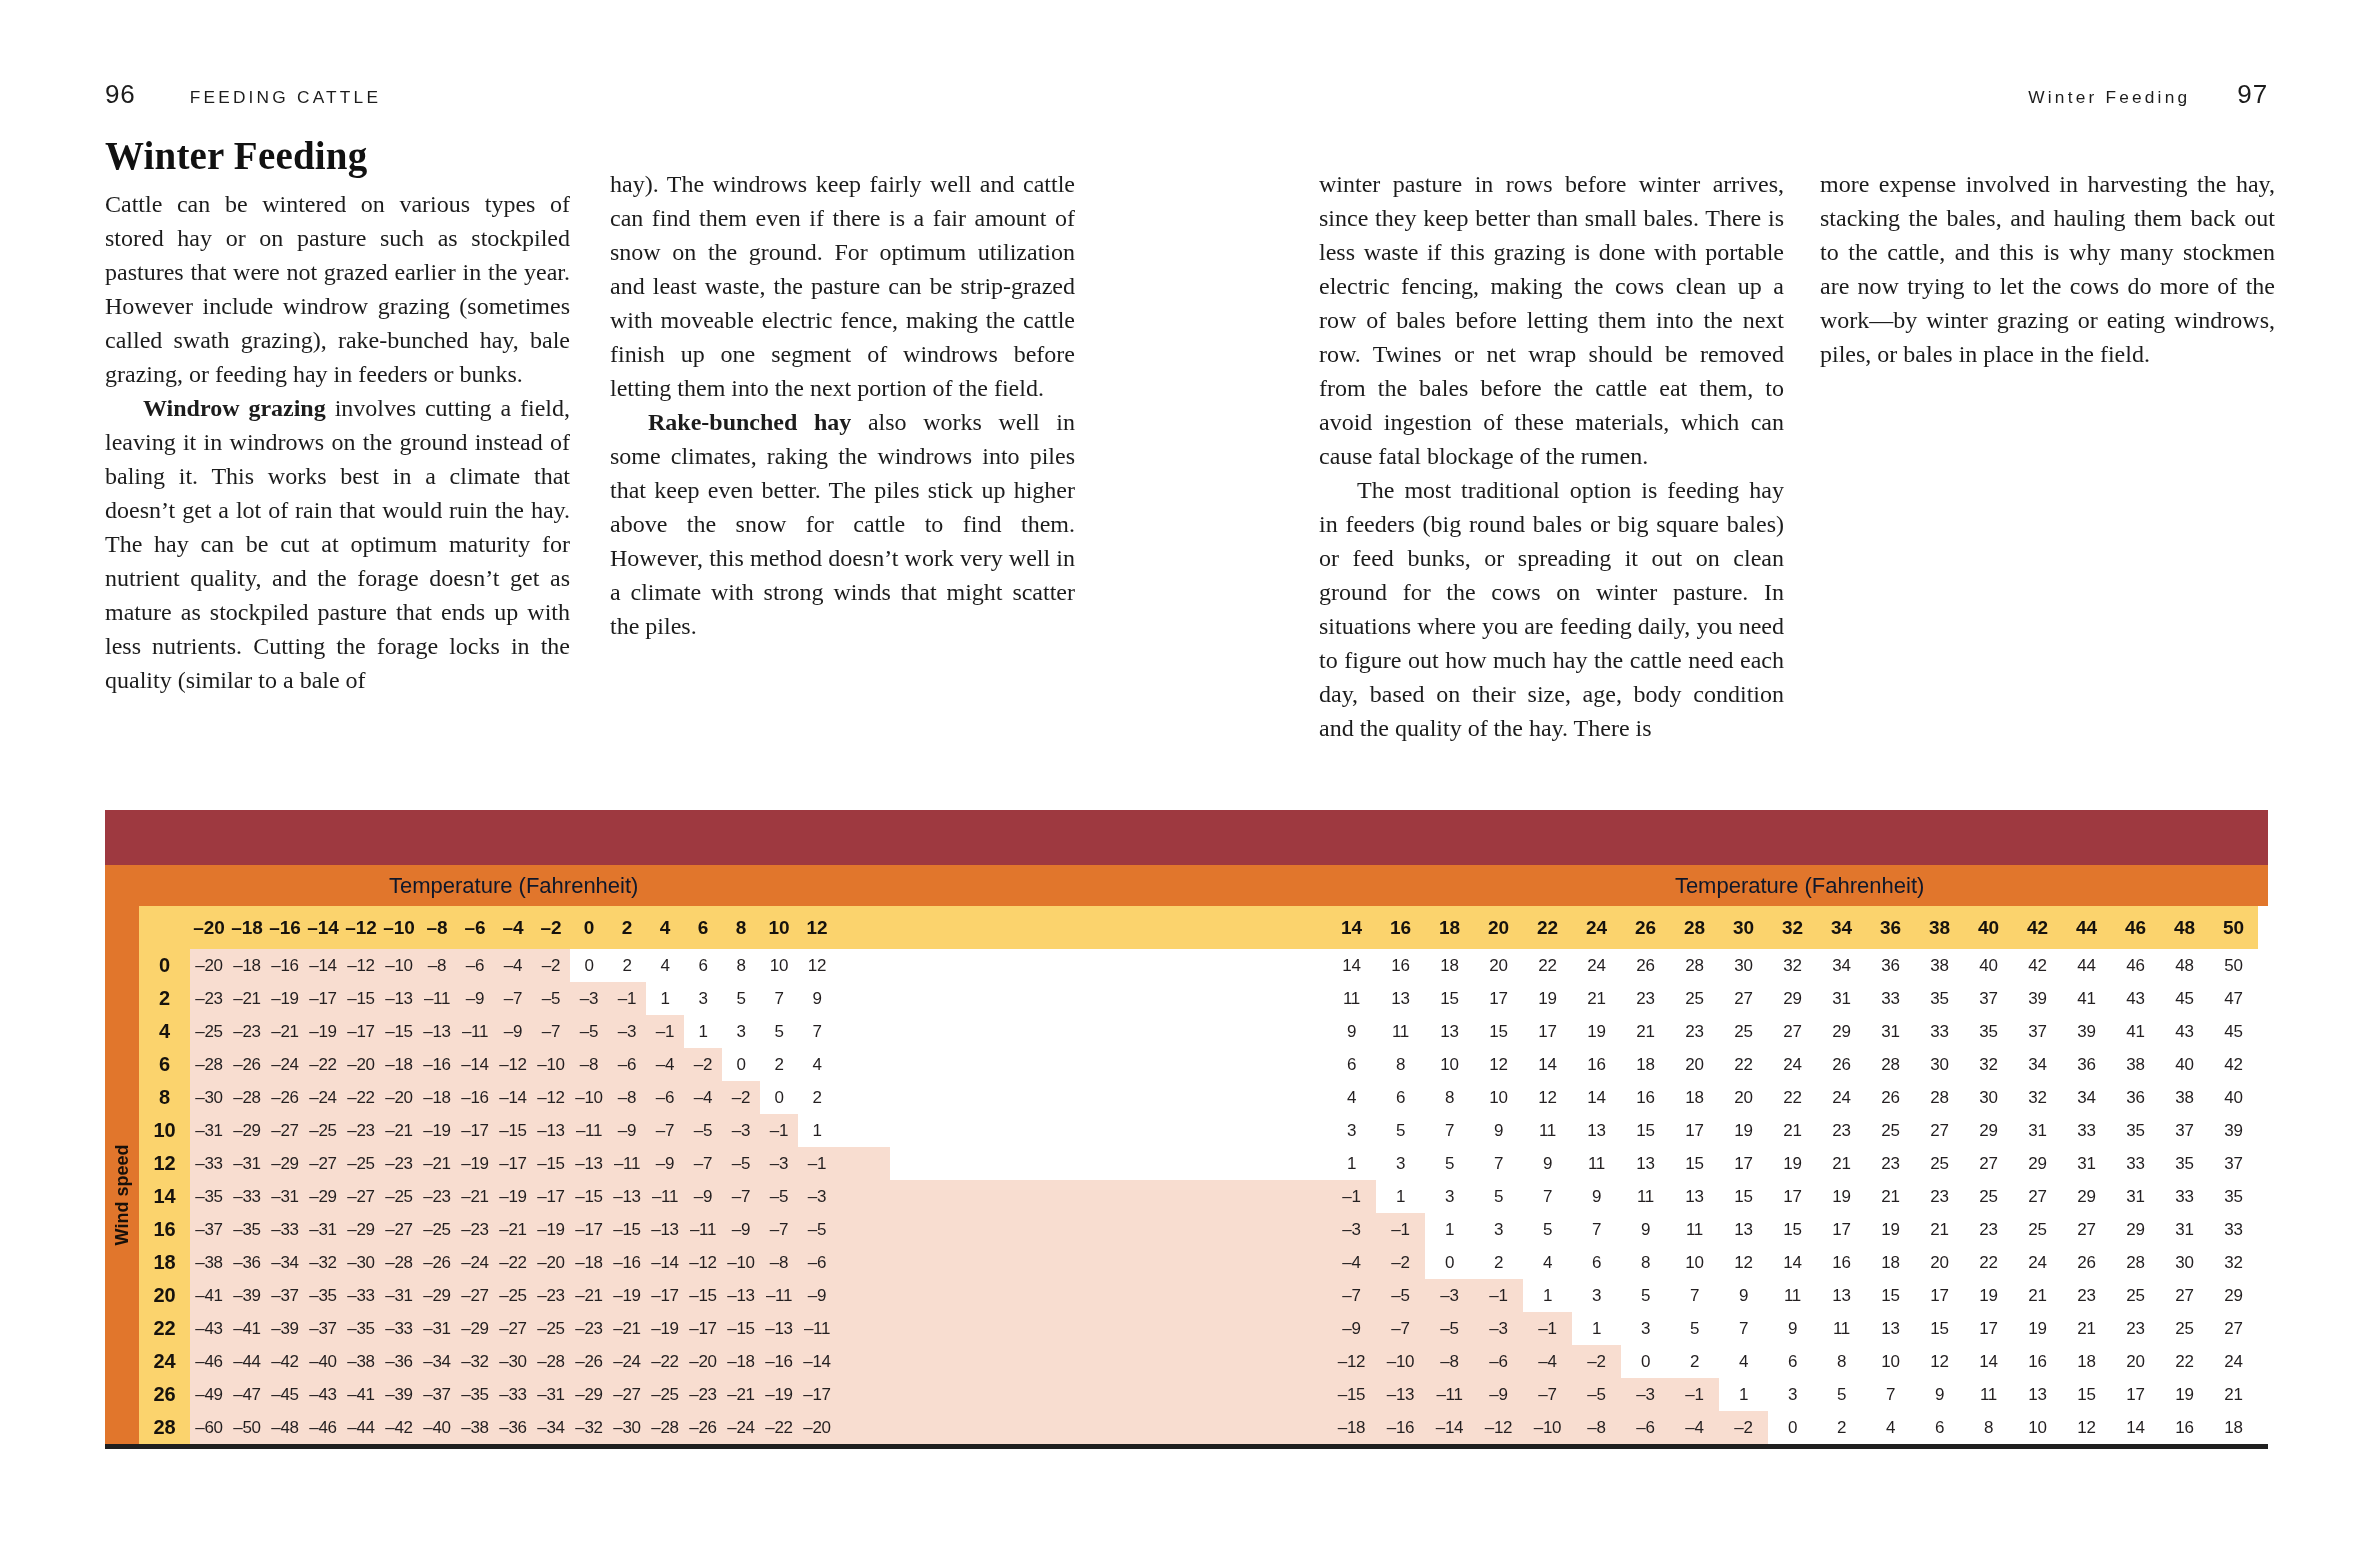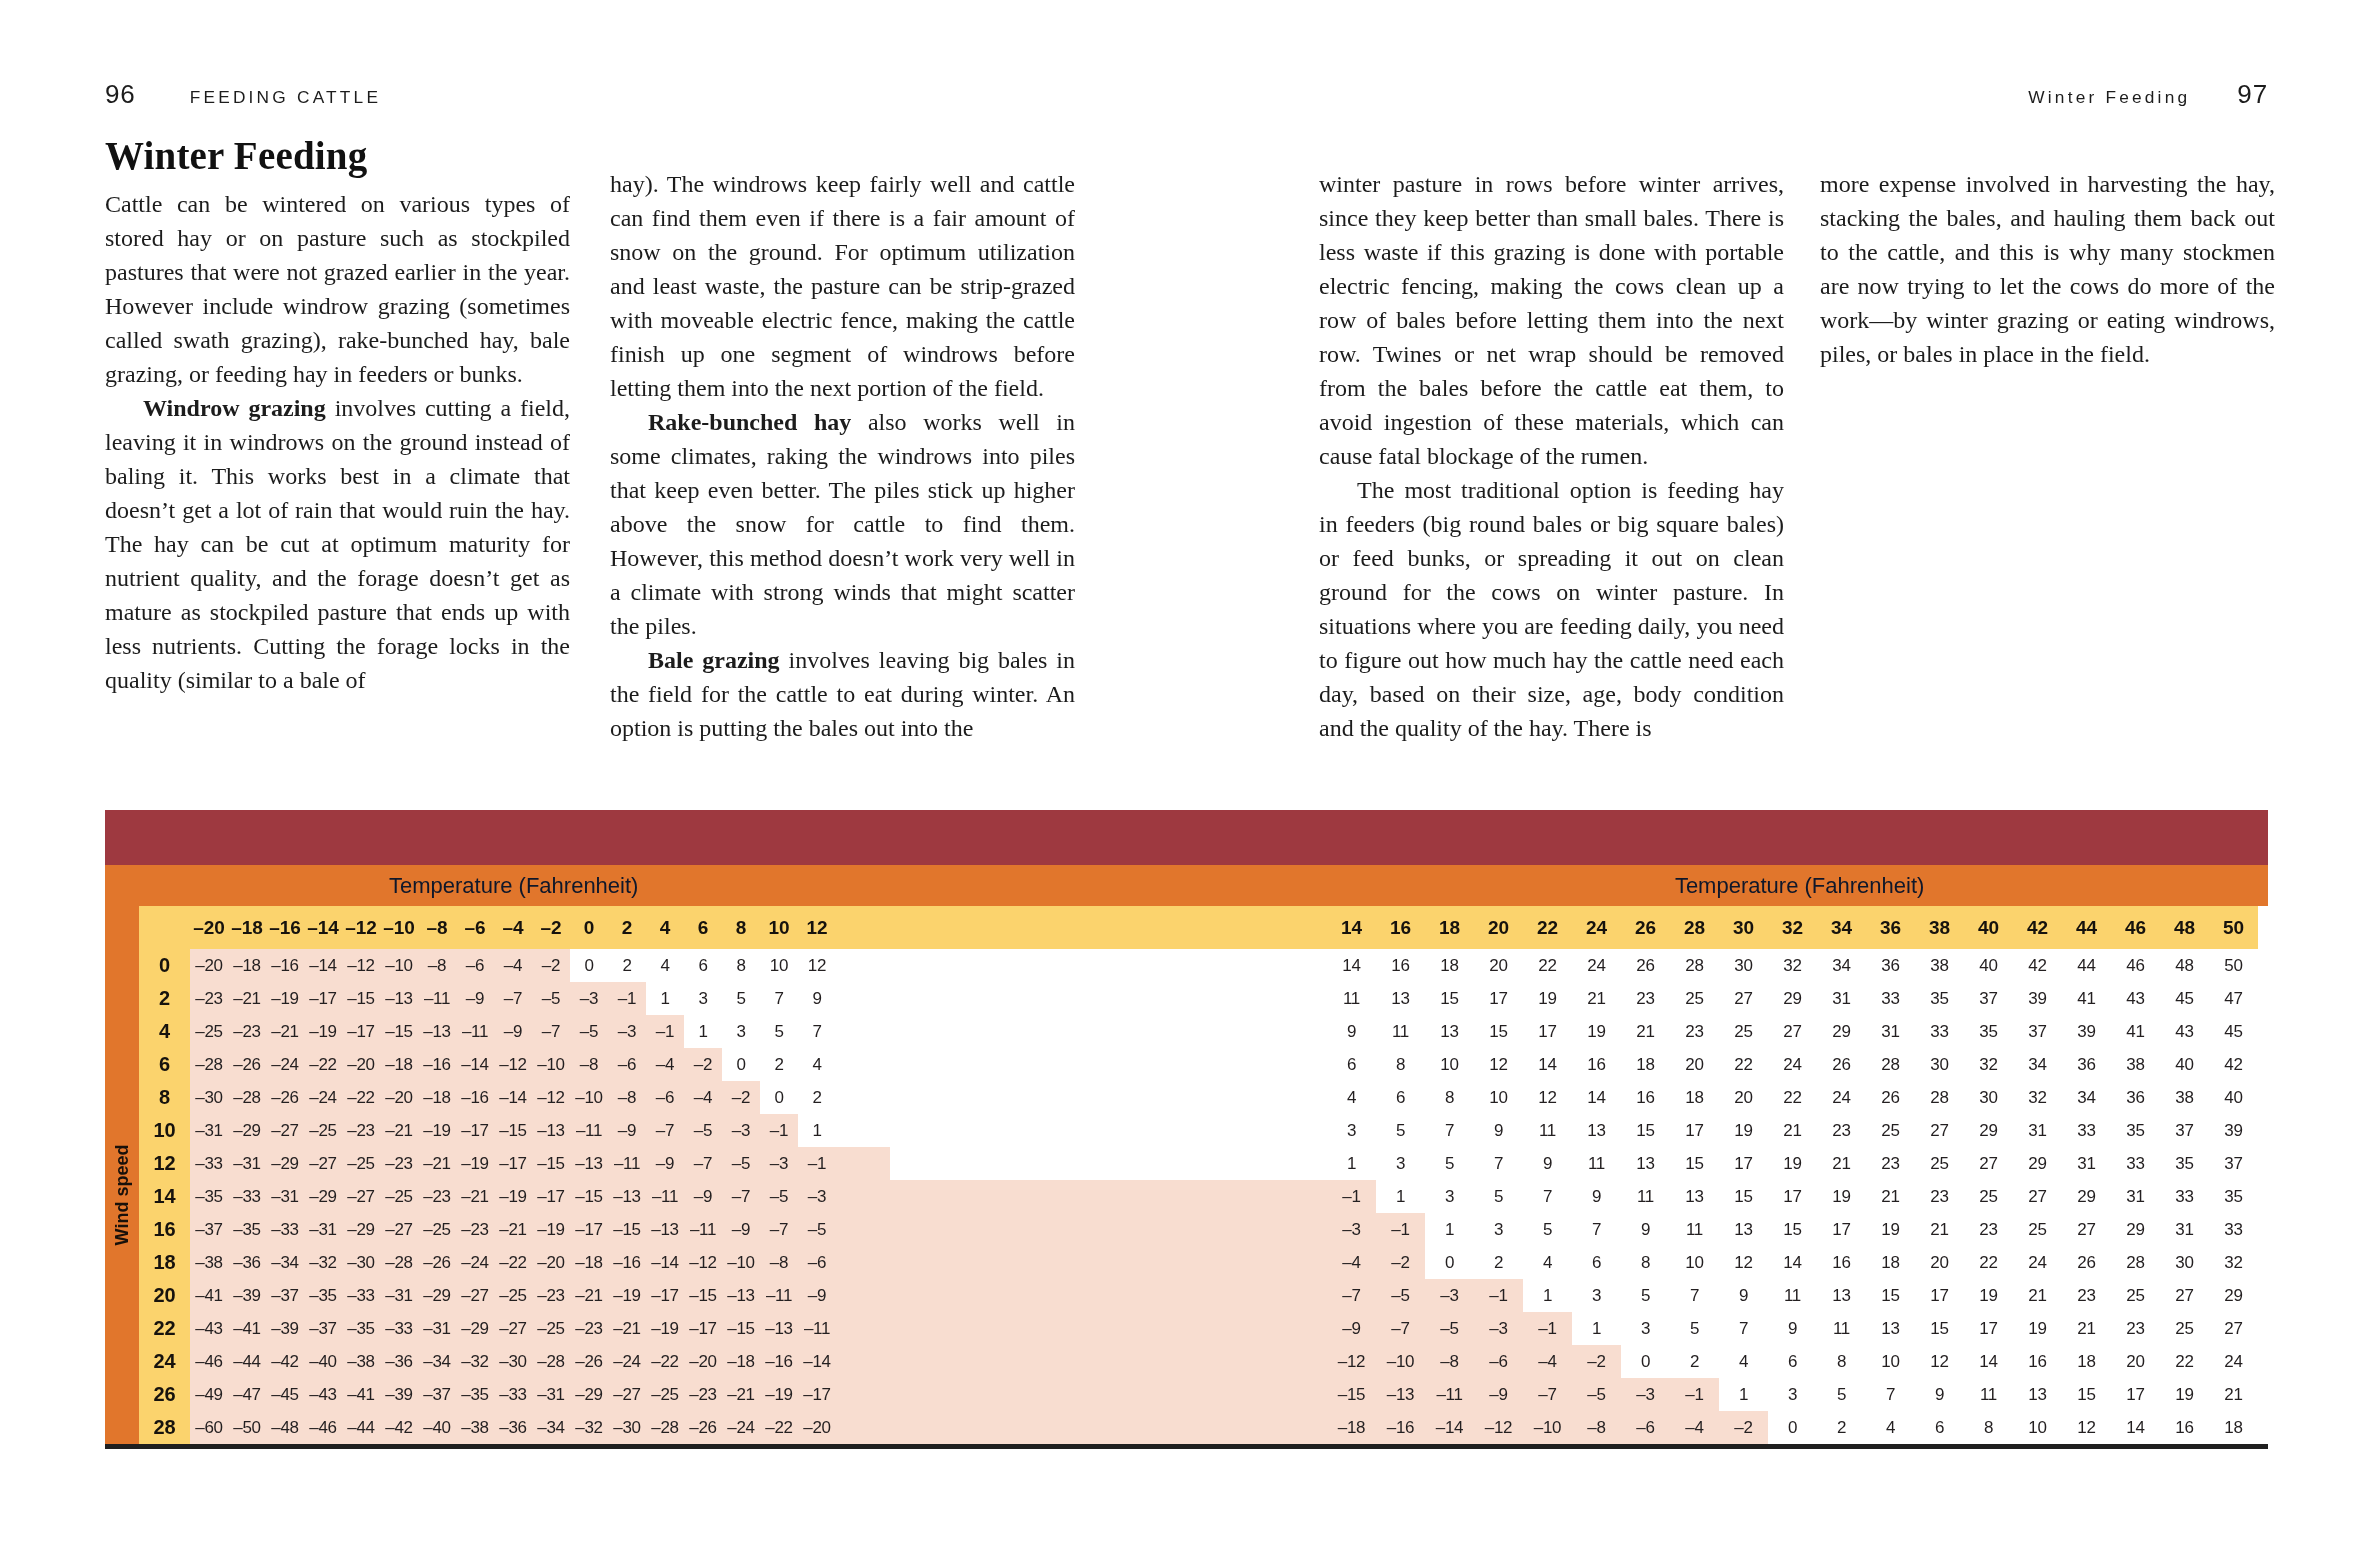--- a/index.html
+++ b/index.html
@@ -76,21 +76,20 @@
 </div>
 
 <h1 class="article-title">Winter Feeding</h1>
 <div class="col" id="col-0">
     <p>Cattle can be wintered on various types of stored hay or on pasture such as stockpiled pastures that were not grazed earlier in the year. However include windrow grazing (sometimes called swath grazing), rake-bunched hay, bale grazing, or feeding hay in feeders or bunks.</p>
     <p class="indent"><b>Windrow grazing </b>involves cutting a field, leaving it in windrows on the ground instead of baling it. This works best in a climate that doesn’t get a lot of rain that would ruin the hay. The hay can be cut at optimum maturity for nutrient quality, and the forage doesn’t get as mature as stockpiled pasture that ends up with less nutrients. Cutting the forage locks in the quality (similar to a bale of</p>
   </div>
 <div class="col" id="col-1">
     <p>hay). The windrows keep fairly well and cattle can find them even if there is a fair amount of snow on the ground. For optimum utilization and least waste, the pasture can be strip-grazed with moveable electric fence, making the cattle finish up one segment of windrows before letting them into the next portion of the field.</p>
     <p class="indent"><b>Rake-bunched hay </b>also works well in some climates, raking the windrows into piles that keep even better. The piles stick up higher above the snow for cattle to find them. However, this method doesn’t work very well in a climate with strong winds that might scatter the piles.</p>
-    <p class="indent"><b>Bale grazing </b>involves leaving big bales in the field for the cattle to eat during winter. An option is putting the bales out into the</p>
   </div>
 <div class="col" id="col-2">
     <p>winter pasture in rows before winter arrives, since they keep better than small bales. There is less waste if this grazing is done with portable electric fencing, making the cows clean up a row of bales before letting them into the next row. Twines or net wrap should be removed from the bales before the cattle eat them, to avoid ingestion of these materials, which can cause fatal blockage of the rumen.</p>
     <p class="indent">The most traditional option is feeding hay in feeders (big round bales or big square bales) or feed bunks, or spreading it out on clean ground for the cows on winter pasture. In situations where you are feeding daily, you need to figure out how much hay the cattle need each day, based on their size, age, body condition and the quality of the hay. There is</p>
   </div>
 <div class="col" id="col-3">
     <p>more expense involved in harvesting the hay, stacking the bales, and hauling them back out to the cattle, and this is why many stockmen are now trying to let the cows do more of the work—by winter grazing or eating windrows, piles, or bales in place in the field.</p>
   </div>
 
 <section class="wc">

